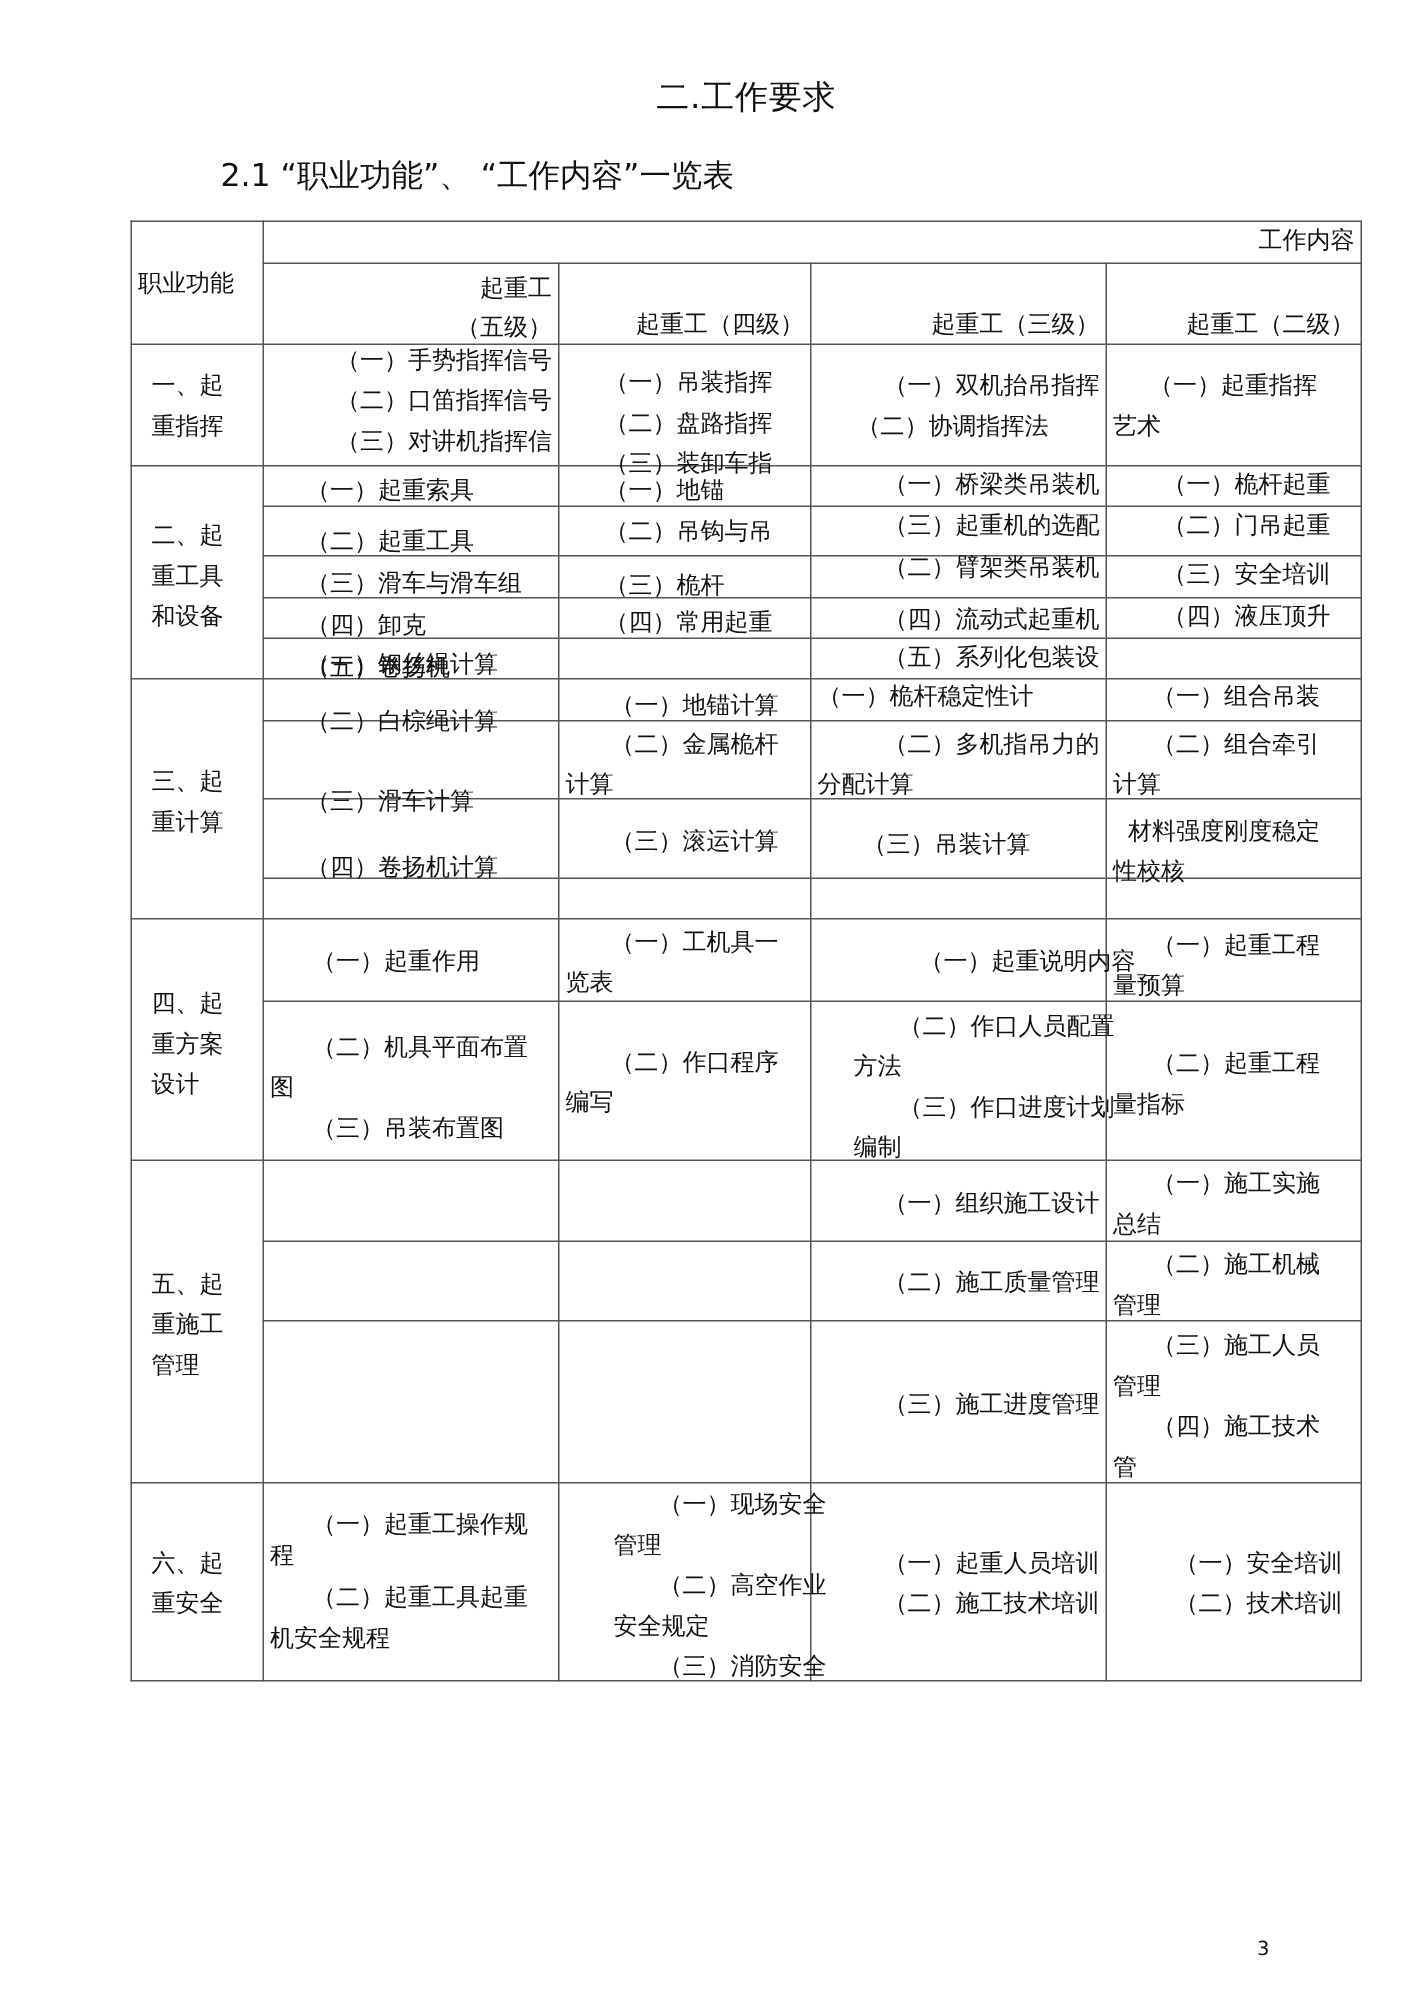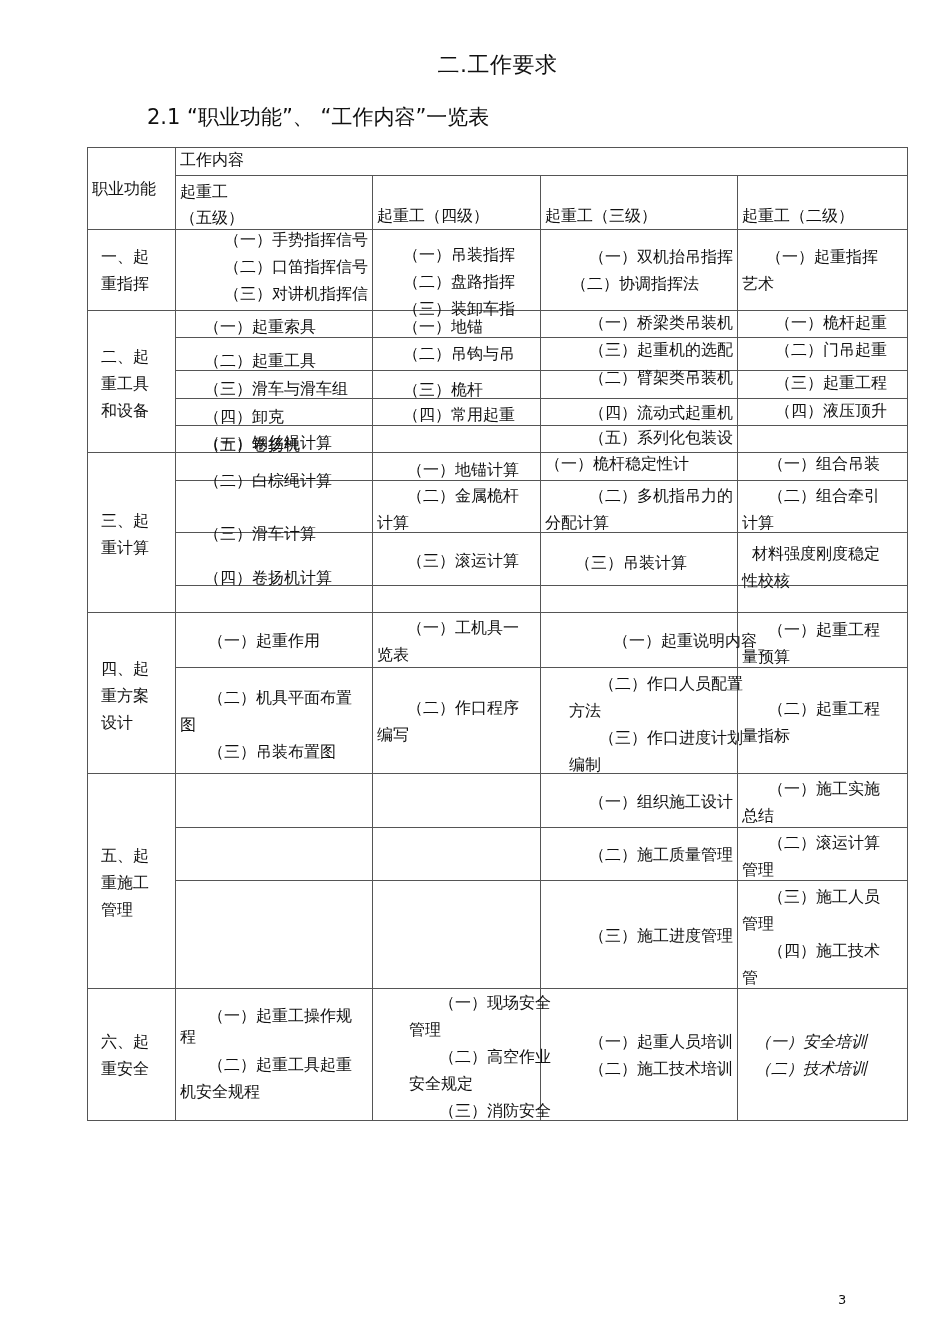--- a/index.html
+++ b/index.html
@@ -6,21 +6,21 @@
   body { width:950px; height:1344px; position:relative; overflow:hidden;
          font-family:"DejaVu Serif","Liberation Serif",serif; color:#111; }
   .h1 { position:absolute; left:0; width:995px; top:50px; text-align:center;
         font-family:"DejaVu Sans","Liberation Sans",sans-serif; font-size:22px; letter-spacing:0.5px; }
   .h2 { position:absolute; left:147px; top:103px;
         font-family:"DejaVu Sans","Liberation Sans",sans-serif; font-size:21px; }
   .page-num { position:absolute; left:838px; top:1292px; font-size:13px;
         font-family:"DejaVu Sans","Liberation Sans",sans-serif; }
   .line { position:absolute; background:#555; }
   .cell { position:absolute; font-size:16px; line-height:27px; overflow:hidden; box-sizing:border-box; padding:0 4px; }
-  .center { text-align:left; }
+  .center { text-align:right; }
   .right { text-align:right; }
 </style>
 </head>
 <body>
 
 <div class="h1">二.工作要求</div>
 <div class="h2">2.1 “职业功能”、 “工作内容”一览表</div>
 
 <div>
 
@@ -104,21 +104,21 @@
   <div class="cell right" style="left:541px;top:308px;width:196px;">
     <div style="height:27px;line-height:30px">（一）桥梁类吊装机</div>
     <div style="height:28px;line-height:30px">（三）起重机的选配</div>
     <div style="height:33px;line-height:30px">（二）臂架类吊装机</div>
     <div style="height:27px;line-height:34px">（四）流动式起重机</div>
     <div style="height:27px;line-height:30px">（五）系列化包装设</div>
   </div>
   <div class="cell right" style="left:738px;top:308px;width:169px;padding-right:20px;">
     <div style="height:27px;line-height:30px">（一）桅杆起重</div>
     <div style="height:33px;line-height:30px">（二）门吊起重</div>
-    <div style="height:28px;line-height:30px">（三）起重工程</div>
+    <div style="height:28px;line-height:30px">（三）安全培训</div>
     <div style="height:27px;line-height:30px">（四）液压顶升</div>
   </div>
 
   <div class="cell" style="left:97px;top:507px;width:78px;">
     <div>三、起</div>
     <div>重计算</div>
   </div>
   <div class="cell" style="left:176px;top:428px;width:196px;padding-left:28px;">
     <div style="height:27px;line-height:30px">（一）钢丝绳计算</div>
     <div style="height:52px;line-height:52px">（二）白棕绳计算</div>
@@ -182,21 +182,21 @@
     <div>管理</div>
   </div>
   <div class="cell right" style="left:541px;top:788px;width:196px;">
     <div>（一）组织施工设计</div>
     <div style="margin-top:26px">（二）施工质量管理</div>
     <div style="margin-top:54px">（三）施工进度管理</div>
   </div>
   <div class="cell" style="left:738px;top:775px;width:169px;">
     <div style="padding-left:26px">（一）施工实施</div>
     <div>总结</div>
-    <div style="padding-left:26px">（二）滚运计算</div>
+    <div style="padding-left:26px">（二）施工机械</div>
     <div>管理</div>
     <div style="padding-left:26px">（三）施工人员</div>
     <div>管理</div>
     <div style="padding-left:26px">（四）施工技术</div>
     <div>管</div>
   </div>
 
   <div class="cell" style="left:97px;top:1028px;width:78px;">
     <div>六、起</div>
     <div>重安全</div>
@@ -211,19 +211,19 @@
     <div style="padding-left:30px">（一）现场安全</div>
     <div>管理</div>
     <div style="padding-left:30px">（二）高空作业</div>
     <div>安全规定</div>
     <div style="padding-left:30px">（三）消防安全</div>
   </div>
   <div class="cell right" style="left:541px;top:1028px;width:196px;">
     <div>（一）起重人员培训</div>
     <div>（二）施工技术培训</div>
   </div>
-  <div class="cell right" style="left:716px;top:1028px;width:169px;padding-right:18px;font-style:italic;">
+  <div class="cell right" style="left:744px;top:1028px;width:169px;padding-right:18px;">
     <div>（一）安全培训</div>
     <div>（二）技术培训</div>
   </div>
 </div>
 
 <div class="page-num">3</div>
 
 </body></html>

